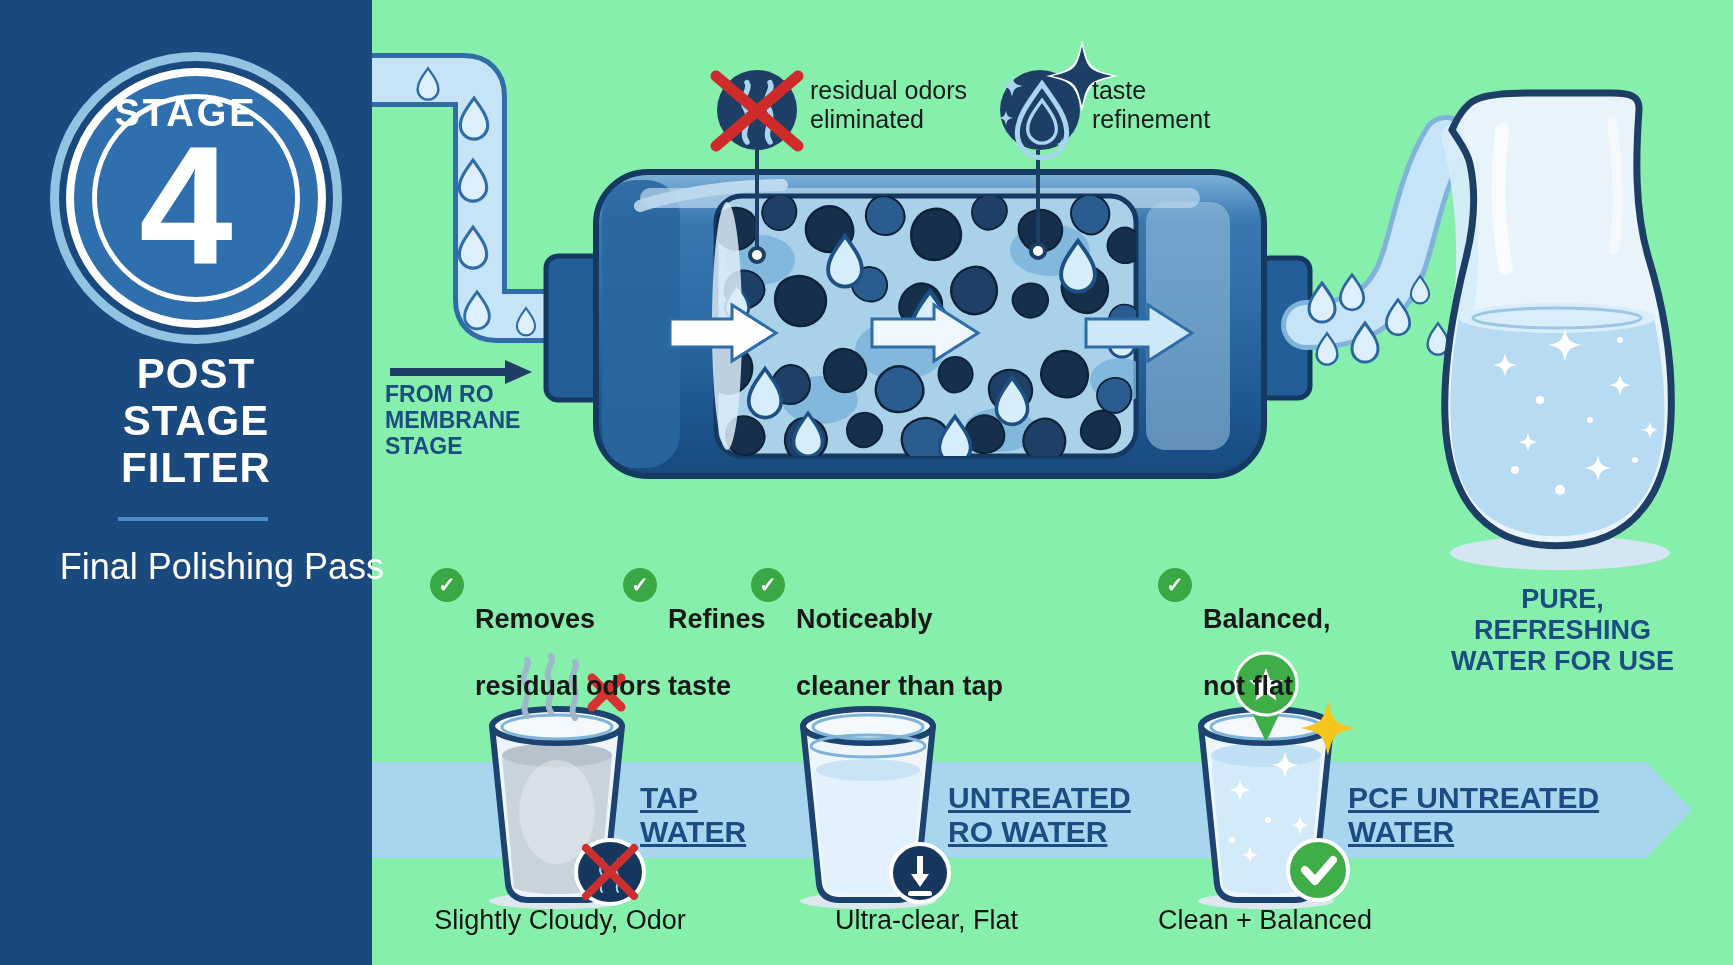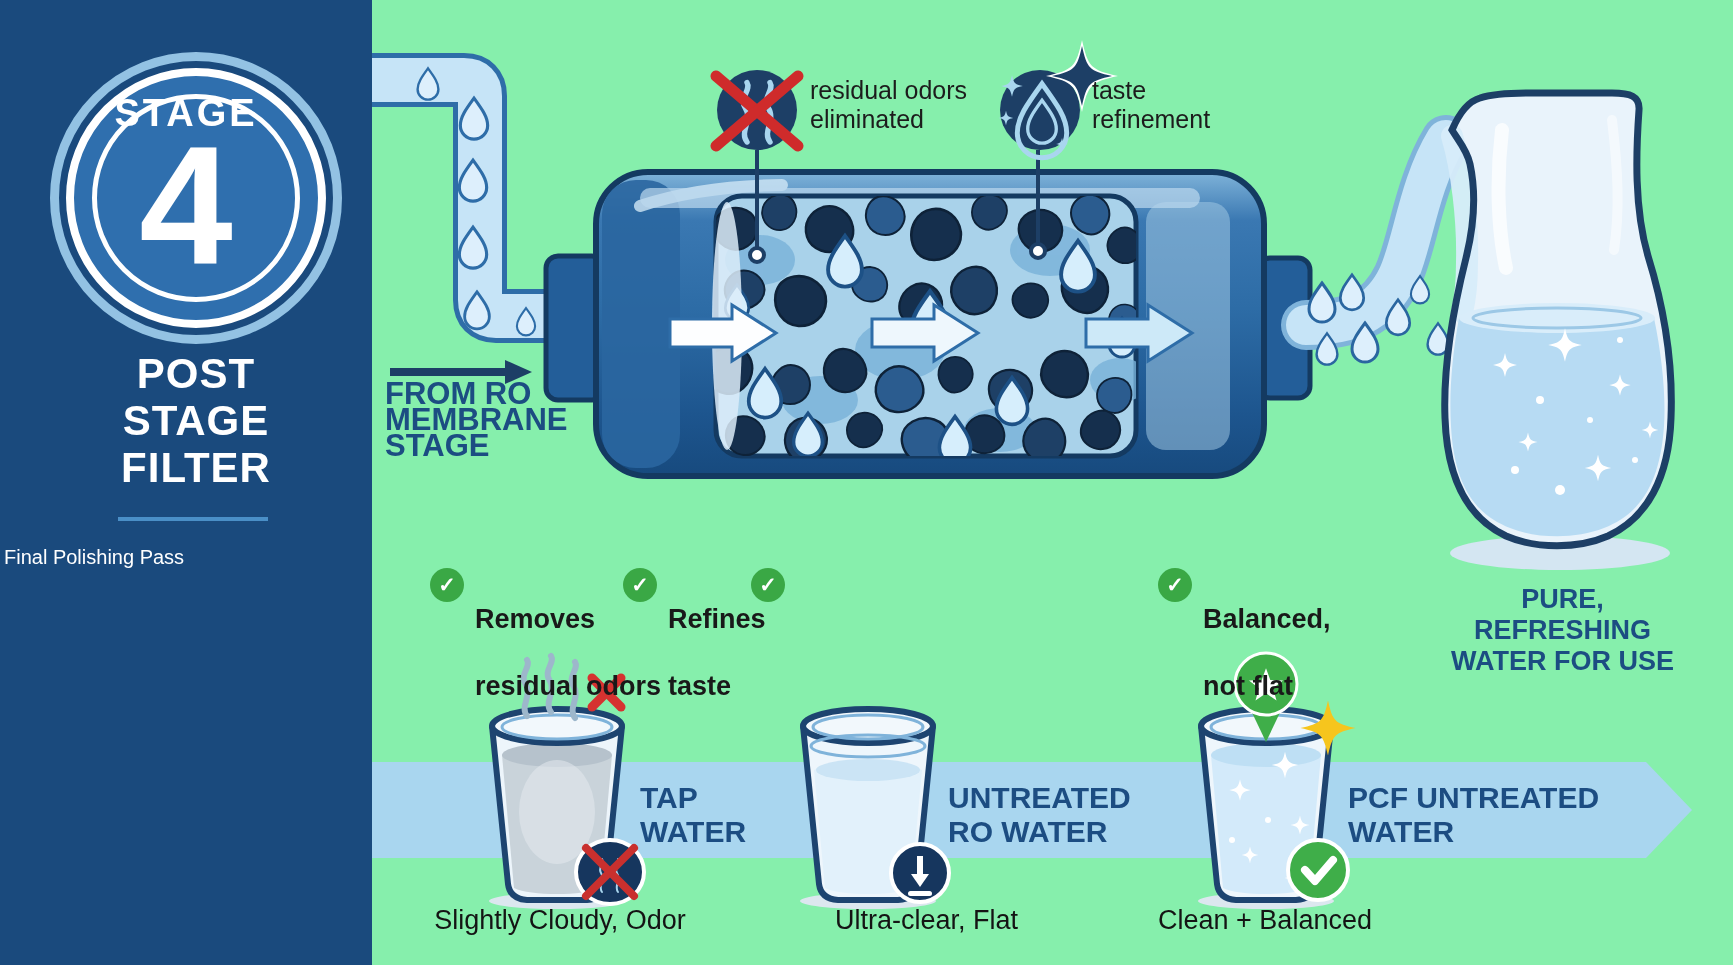--- a/index.html
+++ b/index.html
@@ -15,37 +15,37 @@
   .ring-inner{left:92px;top:94px;width:208px;height:208px;border-radius:50%;
               border:5px solid #ffffff;box-sizing:border-box;}
   .stage-label{top:92px;left:0;width:372px;text-align:center;color:#fff;
                font-size:38px;font-weight:bold;letter-spacing:3px;}
   .stage-num{top:122px;left:0;width:372px;text-align:center;color:#fff;
              font-size:168px;font-weight:bold;line-height:1;}
   .side-title{top:350px;left:0;width:392px;text-align:center;color:#fff;
               font-size:42px;font-weight:bold;line-height:47px;letter-spacing:1px;}
   .side-title span{display:block;}
   .divider{top:517px;left:118px;width:150px;height:4px;background:#4a8fc7;}
-  .side-sub{top:546px;left:4px;width:372px;text-align:left;color:#fff;font-size:20px;}
+  .side-sub{top:546px;left:12px;width:372px;text-align:right;color:#fff;font-size:36px;}
   
   .txt{z-index:3;}
   .callout-label{font-size:25px;line-height:29px;color:#1c1c1c;}
   .callout-label span{display:block;}
-  .inlet-label{font-size:31px;line-height:26px;font-weight:bold;color:#1c4d82;}
+  .inlet-label{font-size:23px;line-height:26px;font-weight:bold;color:#1c4d82;}
   .inlet-label span{display:block;}
   .benefit{display:flex;gap:11px;align-items:flex-start;}
   .chk{width:34px;height:34px;border-radius:50%;background:#3aa845;color:#fff;
        font-size:21px;font-weight:bold;text-align:center;line-height:34px;flex:0 0 34px;}
   .benefit-lines{font-size:27px;line-height:31px;font-weight:bold;color:#191919;}
   .benefit-lines span{display:block;margin-top:36px;}
   .out-label{width:270px;text-align:center;font-size:27px;line-height:31px;
              font-weight:bold;color:#1c4d82;}
   .out-label span{display:block;margin-left:15px;}
   .glass-name{font-size:30px;line-height:34px;font-weight:bold;color:#1c4d82;}
-  .glass-name span{display:block;}
+  .glass-name span{display:block;text-decoration:underline;}
   .caption{width:300px;text-align:center;font-size:27px;color:#141414;}
   svg{position:absolute;left:0;top:0;z-index:1;}
 </style>
 </head>
 <body>
 
 <div class="canvas">
 
   <svg width="1733" height="965" viewBox="0 0 1733 965">
     <defs>
@@ -355,20 +355,24 @@
   </div>
   <div class="abs txt benefit" style="left:623px;top:568px;">
     <div class="chk">✓</div>
     <div class="benefit-lines">
         <span>Refines</span>
         <span>taste</span>
       </div>
   </div>
   <div class="abs txt benefit" style="left:751px;top:568px;">
     <div class="chk">✓</div>
+    <div class="benefit-lines">
+        <span>Noticeably</span>
+        <span>cleaner than tap</span>
+      </div>
   </div>
   <div class="abs txt benefit" style="left:1158px;top:568px;">
     <div class="chk">✓</div>
     <div class="benefit-lines">
         <span>Balanced,</span>
         <span>not flat</span>
       </div>
   </div>
 
   <div class="abs txt out-label" style="left:1420px;top:584px;">

